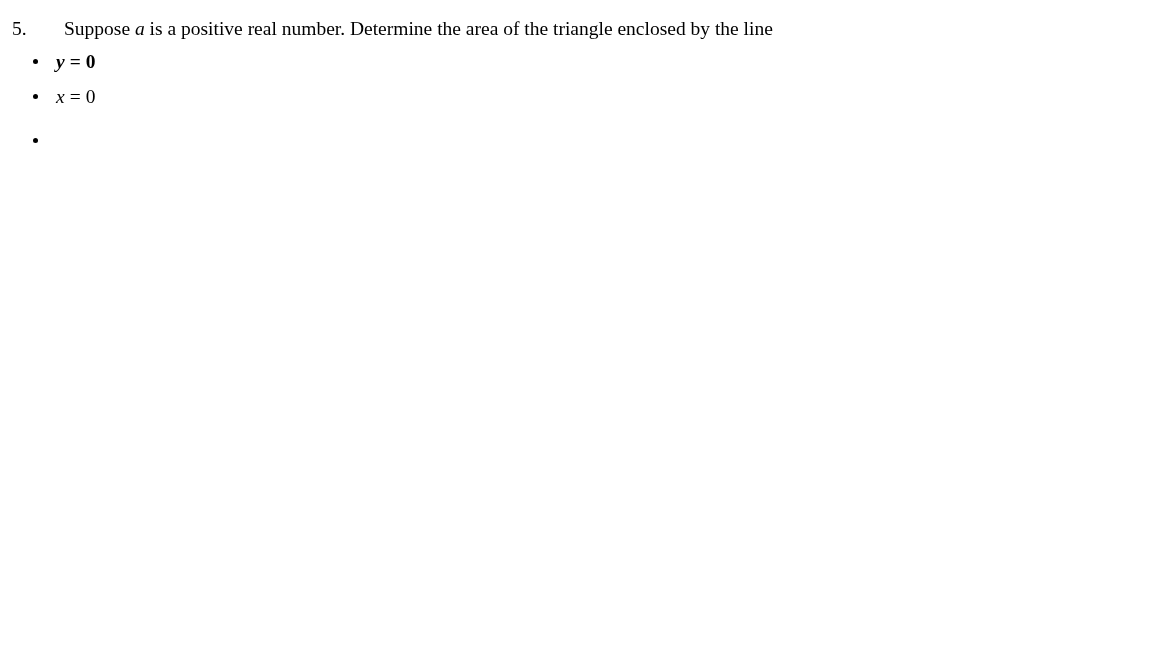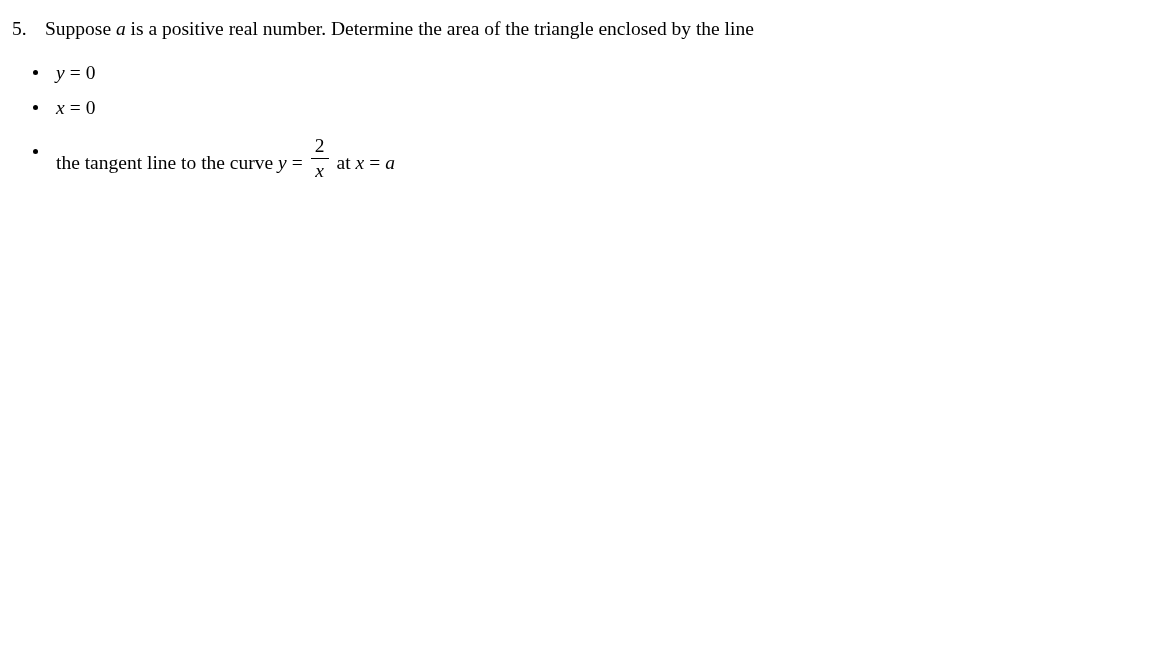--- a/index.html
+++ b/index.html
@@ -37,20 +37,21 @@
     line-height: 26px;
     white-space: nowrap;
   }
   .problem-number {
     width: 33px;
     flex: 0 0 33px;
     text-align: left;
   }
   .problem-stem {
     flex: 0 1 auto;
+    margin-left: 19px;
   }
 
   
   .bullets {
     margin: 0;
     padding: 0;
     list-style: none;
     font-size: 19.5px;
   }
   .bullet-item {
@@ -61,21 +62,21 @@
   }
   .bullet-item .dot {
     position: absolute;
     left: 21px;
     top: 11px;
     width: 5px;
     height: 5px;
     border-radius: 50%;
     background: #000000;
   }
-  .bullet-item.b1 { margin-top: 17px; }
+  .bullet-item.b1 { margin-top: 6px; font-weight: bold; }
   .bullet-item.b2 { margin-top: 8px; }
   .bullet-item.b3 {
     margin-top: 14px;
     line-height: 26px;
   }
   .bullet-item.b3 .dot { top: 14px; }
 
   
   .mvar {
     font-style: italic;
@@ -141,19 +142,18 @@
         <span class="math-inline"><span class="mvar">y</span><span class="op">=</span><span class="mnum">0</span></span>
       </li>
 
       <li class="bullet-item b2">
         <span class="dot"></span>
         <span class="math-inline"><span class="mvar">x</span><span class="op">=</span><span class="mnum">0</span></span>
       </li>
 
       <li class="bullet-item b3">
         <span class="dot"></span>
-        <span class="math-inline"><span>the tangent line to the curve </span><span class="mvar">y</span><span class="op">=</span><span class="frac"><span class="num">2</span><span class="bar"></span><span class="den">x</span></span><span class="sp"> </span><span>at</span><span class="sp"> </span><span class="mvar">x</span><span class="op">=</span><span class="mvar">a</span></span>
       </li>
 
     </ul>
   </div>
 
 </div>
 
 </body></html>

